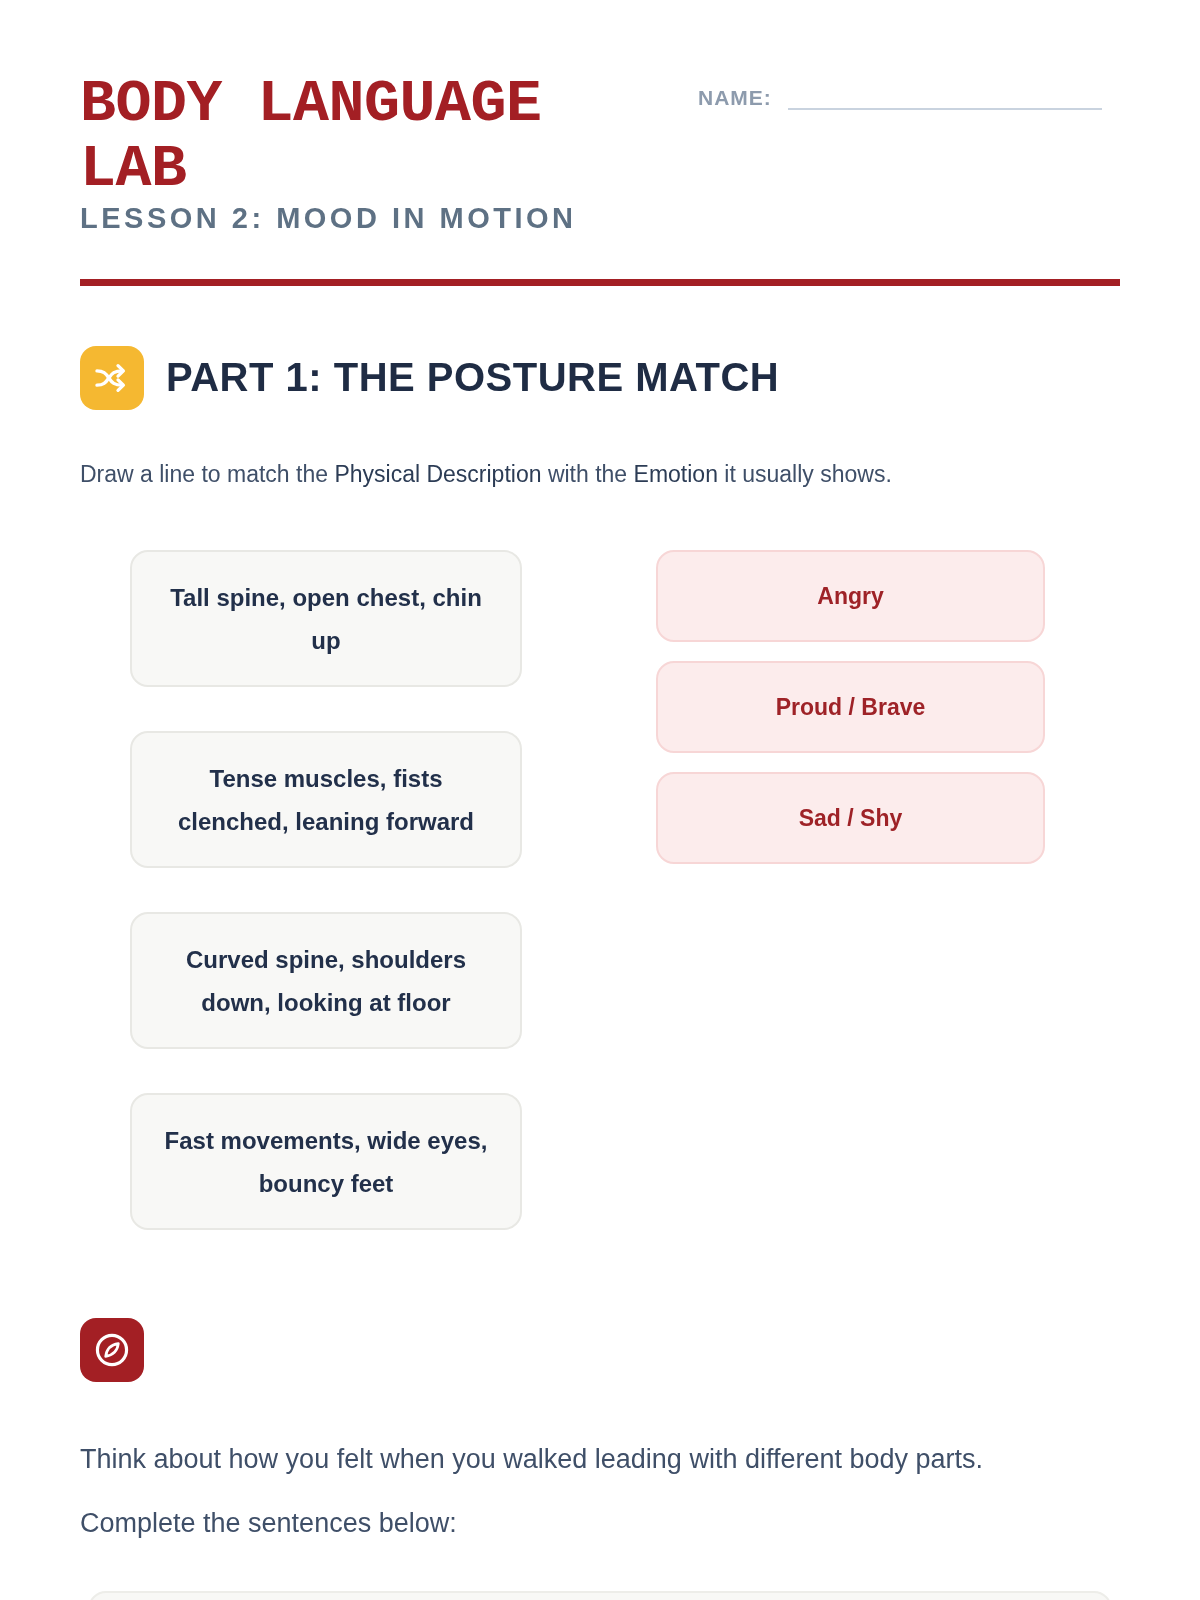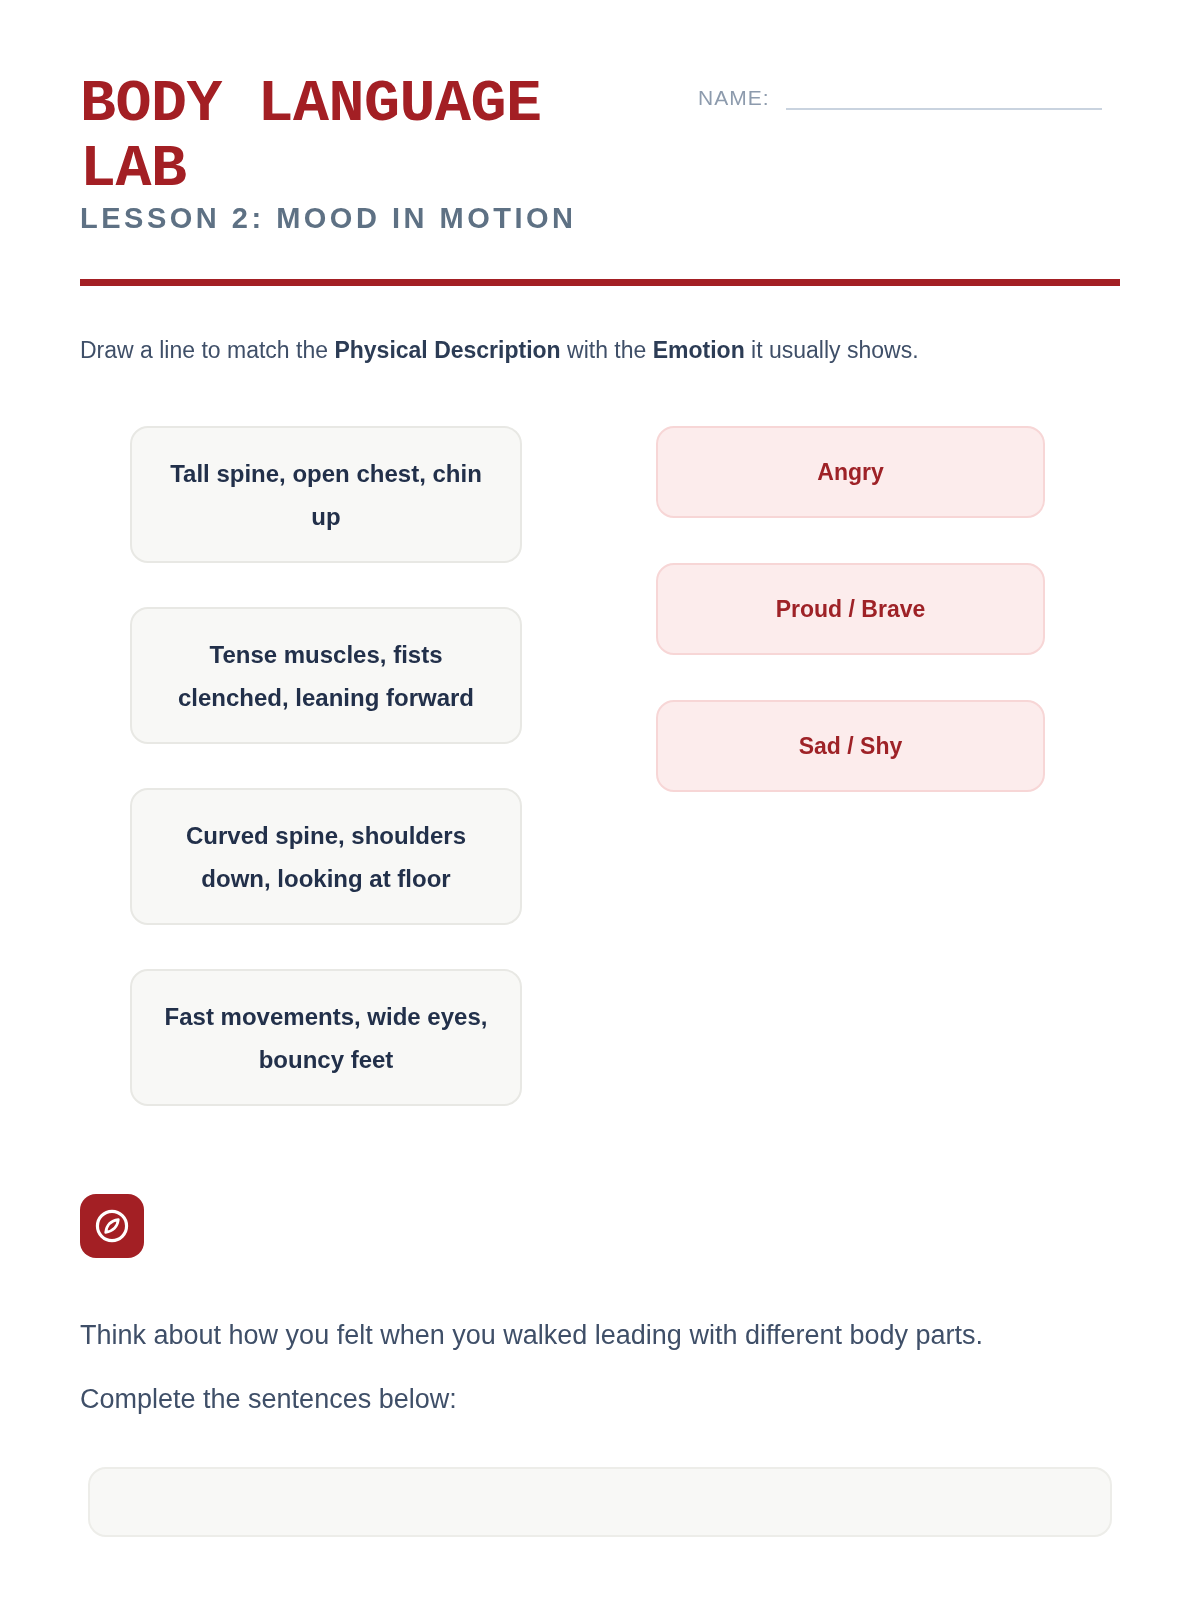--- a/index.html
+++ b/index.html
@@ -30,21 +30,21 @@
     font-size:60px;font-weight:900;line-height:1.08;
     letter-spacing:-0.5px;max-width:545px;font-family:Liberation Mono, monospace;
   }
   .lesson{
     color:#5E7184;
     font-size:29px;font-weight:700;letter-spacing:3.5px;
   }
   .header-right{width:422px;padding-top:8px;padding-right:18px;}
   .field-row{display:flex;align-items:flex-end;margin-bottom:28px;}
   .field-label{
-    color:var(--label-gray);font-size:21px;font-weight:400;
+    color:var(--label-gray);font-size:21px;font-weight:700;
     letter-spacing:1px;margin-right:16px;white-space:nowrap;
   }
   .field-line{
     flex:1;border-bottom:2px solid var(--line-gray);height:30px;
   }
   .divider{
     margin-top:44px;height:7px;background:var(--brand-red);border:none;
   }
   
   .section-head{display:flex;align-items:center;gap:22px;}
@@ -58,29 +58,29 @@
   .badge-red{background:var(--brand-red);}
   .badge svg{width:38px;height:38px;display:block;}
   h2{
     color:var(--navy);font-size:40px;font-weight:800;
     letter-spacing:0.5px;white-space:nowrap;
   }
   
   .instruction{
     margin-top:46px;color:var(--slate);font-size:23px;line-height:1.6;
   }
-  .instruction .b{font-weight:700;color:#2C3C55;}
+  .instruction .b{font-weight:400;color:#2C3C55;}
   .intro{
     margin-top:46px;color:var(--slate);font-size:27px;line-height:2.35;
     max-width:990px;
   }
   
   .match-grid{display:flex;margin-top:58px;align-items:flex-start;}
   .col-left{margin-left:50px;width:392px;display:flex;flex-direction:column;gap:44px;}
-  .col-right{margin-left:134px;width:389px;display:flex;flex-direction:column;gap:45px;}
+  .col-right{margin-left:134px;width:389px;display:flex;flex-direction:column;gap:19px;}
   .desc-card{
     background:var(--gray-bg);border:2px solid var(--gray-border);
     border-radius:18px;min-height:137px;padding:20px 22px;
     display:flex;align-items:center;justify-content:center;text-align:center;
     color:#22304A;font-size:24px;font-weight:700;line-height:1.8;
   }
   .emotion-card{
     background:var(--pink-bg);border:2px solid var(--pink-border);
     border-radius:18px;height:92px;
     display:flex;align-items:center;justify-content:center;text-align:center;
@@ -107,20 +107,31 @@
       <div class="field-row">
         <span class="field-label">NAME:</span>
         <span class="field-line"></span>
       </div>
     </div>
   </div>
 
   <hr class="divider">
 
   <section>
+    <div class="section-head part1-head">
+      <div class="badge badge-yellow">
+        <svg viewBox="0 0 24 24" fill="none" stroke="#ffffff" stroke-width="2.1" stroke-linecap="round" stroke-linejoin="round">
+          <path d="M2.5 7.5 C6.5 7.5 8 9 10 12 C12 15 13.5 16.5 18.5 16.5"></path>
+          <path d="M2.5 16.5 C6.5 16.5 8 15 10 12 C12 9 13.5 7.5 18.5 7.5"></path>
+          <polyline points="15.8 4.2 19.2 7.5 15.8 10.8"></polyline>
+          <polyline points="15.8 13.2 19.2 16.5 15.8 19.8"></polyline>
+        </svg>
+      </div>
+      <h2>PART 1: THE POSTURE MATCH</h2>
+    </div>
 
     <p class="instruction"><span>Draw a line to match the </span><span class="b">Physical Description</span><span> with the </span><span class="b">Emotion</span><span> it usually shows.</span></p>
 
     <div class="match-grid">
       <div class="col-left">
         <div class="desc-card">Tall spine, open chest, chin up</div>
         <div class="desc-card">Tense muscles, fists clenched, leaning forward</div>
         <div class="desc-card">Curved spine, shoulders down, looking at floor</div>
         <div class="desc-card">Fast movements, wide eyes, bouncy feet</div>
       </div>

